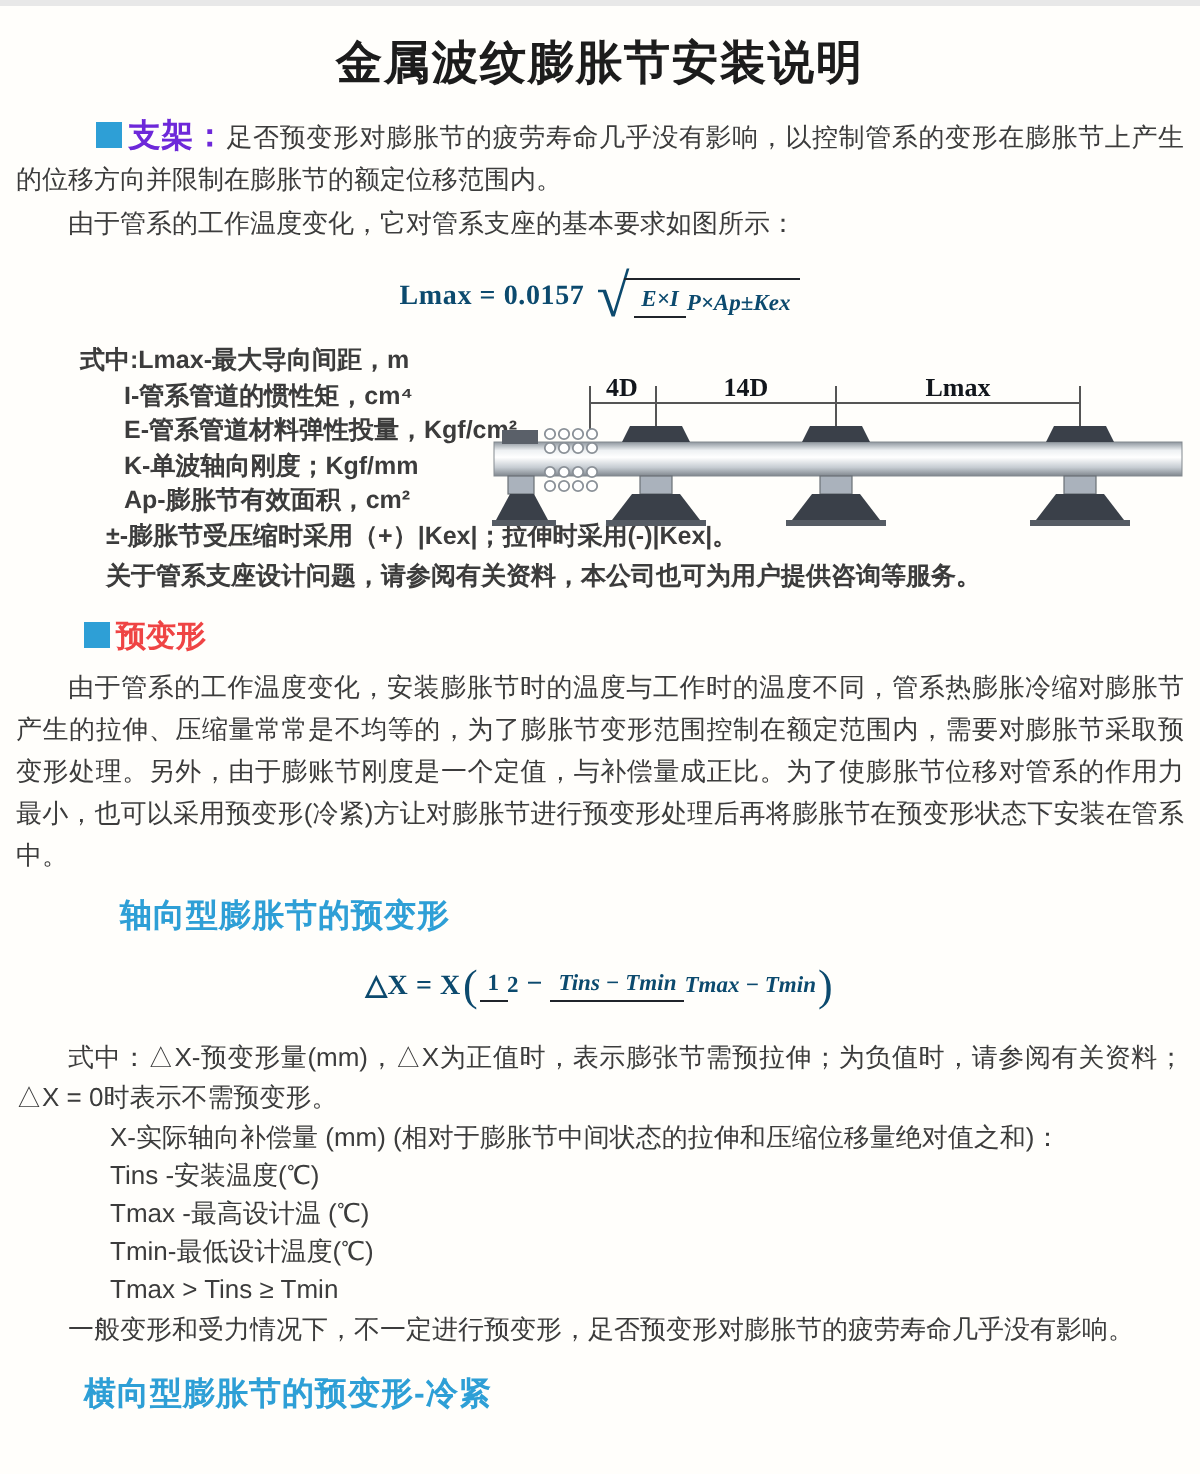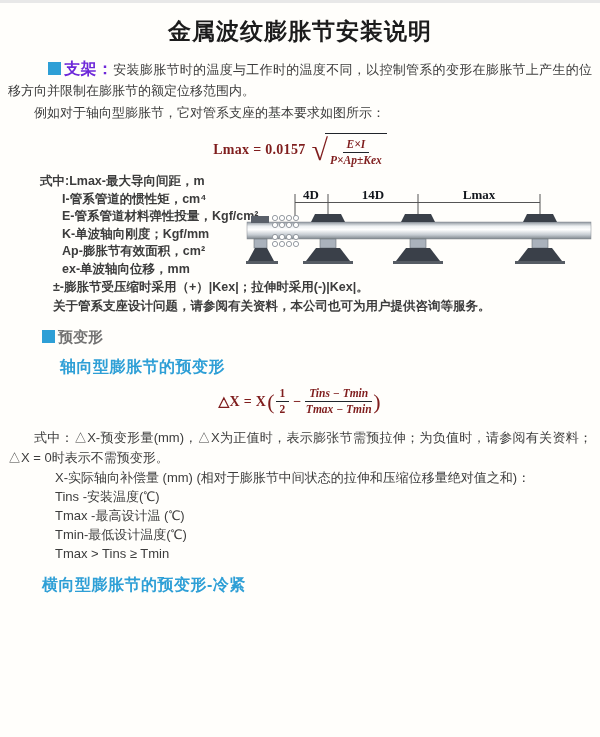--- a/index.html
+++ b/index.html
@@ -20,88 +20,87 @@
   .sec-inline { color:#6d28d9; font-weight:bold; font-size:16px; }
   .sq {
     display:inline-block; width:13px; height:13px; background:#2e9fd6;
     margin-right:3px; vertical-align:-1px;
   }
   .example-line { text-indent:26px; margin-top:1px; }
 
   
   .formula {
     display:flex; align-items:center; justify-content:center;
-    font-family:"Liberation Serif", serif; font-weight:bold; color:#7f1d1d;
+    font-family:"Liberation Serif", serif; font-weight:bold; color:#0c4a6e;
     font-size:14px;
   }
   .f1 { margin:8px 0 4px 0; height:38px; }
   .f-lhs { letter-spacing:0.3px; }
   .f-sqrt { font-size:30px; font-weight:normal; line-height:30px; margin:0 -3px 0 6px; }
   .f-radicand { border-top:1.5px solid #20242a; padding:2px 5px 0 5px; }
-  .frac { display:inline-flex; flex-direction:column; align-items:center; font-size:11.5px; line-height:13px; }
+  .frac { display:inline-flex; flex-direction:row; align-items:center; font-size:11.5px; line-height:13px; }
   .frac .num { border-bottom:1px solid #20242a; padding:0 4px 1px 4px; }
   .frac .den { padding-top:1px; }
   .f-var { font-style:italic; }
   .f-paren { font-size:22px; font-weight:normal; margin:0 1px; }
   .f-op { margin:0 4px; }
   .f2 { margin:6px 0 8px 0; height:36px; }
 
   
   .mid-section { position:relative; margin-top:4px; }
   .defs { font-size:12.5px; line-height:17.5px; color:#3c3c3c;font-weight:bold; }
   .defs .lead { margin-left:32px; }
   .defs .item { margin-left:54px; }
   .defs .pm   { margin-left:45px; margin-top:0.5px; }
   .defs .consult { margin-left:45px; margin-top:2px; }
   .diagram-wrap { position:absolute; top:12px; right:-3px; width:352px; height:98px; }
 
   
-  .sec-head { color:#737373; font-weight:bold; font-size:15px; margin-top:12px; margin-left:34px; }
+  .sec-head { color:#ef4444; font-weight:bold; font-size:15px; margin-top:12px; margin-left:34px; }
   .predeform-body { margin-top:5px; text-indent:26px; }
 
   .sub-head-axial {
     color:#2e9fd6; font-weight:bold; font-size:16px; margin:10px 0 0 52px; letter-spacing:0.5px;
   }
   .sub-head-lateral {
     color:#2e9fd6; font-weight:bold; font-size:16px; margin:12px 0 0 34px; letter-spacing:0.5px;
   }
   .axial-explain { margin-top:4px; text-indent:26px; line-height:20px; }
   .axial-defs { font-size:13px; line-height:19px; margin-left:47px; }
   .axial-note { margin-top:1px; text-indent:26px; line-height:20px; }
 </style>
 </head>
 <body>
 
 <div class="page">
 
   <div class="doc-title">金属波纹膨胀节安装说明</div>
 
-  <p class="para intro-para"><span class="sec-inline"><span class="sq"></span><span>支架：</span></span><span>安装膨胀节时的温度与工作时的温度不同，以控制管系的变形在膨胀节上产生的位移方向并限制在膨胀节的额定位移范围内。</span></p>
-
-  <p class="para example-line">例如对于轴向型膨胀节，它对管系支座的基本要求如图所示：</p>
+  <p class="para intro-para"><span class="sec-inline"><span class="sq"></span><span>支架：</span></span><span>足否预变形对膨胀节的疲劳寿命几乎没有影响，以控制管系的变形在膨胀节上产生的位移方向并限制在膨胀节的额定位移范围内。</span></p>
+
+  <p class="para example-line">由于管系的工作温度变化，它对管系支座的基本要求如图所示：</p>
 
   <div class="formula f1">
     <span class="f-lhs">Lmax = 0.0157</span>
     <span class="f-sqrt">√</span>
     <span class="f-radicand">
       <span class="frac f-var">
         <span class="num">E×I</span>
         <span class="den">P×Ap±Kex</span>
       </span>
     </span>
   </div>
 
   <div class="mid-section">
     <div class="defs">
       <div class="lead">式中:Lmax-最大导向间距，m</div>
       <div class="item">I-管系管道的惯性矩，cm⁴</div>
       <div class="item">E-管系管道材料弹性投量，Kgf/cm²</div>
       <div class="item">K-单波轴向刚度；Kgf/mm</div>
       <div class="item">Ap-膨胀节有效面积，cm²</div>
-      <div class="item">ex-单波轴向位移，mm</div>
       <div class="pm">±-膨胀节受压缩时采用（+）|Kex|；拉伸时采用(-)|Kex|。</div>
       <div class="consult">关于管系支座设计问题，请参阅有关资料，本公司也可为用户提供咨询等服务。</div>
     </div>
 
     <div class="diagram-wrap">
       <svg width="352" height="98" viewBox="0 0 352 98">
         <defs>
           <linearGradient id="pipeGrad" x1="0" y1="0" x2="0" y2="1">
             <stop offset="0" stop-color="#8e969e"></stop>
             <stop offset="0.25" stop-color="#eef1f3"></stop>
@@ -171,20 +170,21 @@
           <rect x="289" y="54" width="16" height="9" fill="#aab2bc" stroke="#6a7076" stroke-width="0.6"></rect>
           <polygon points="275,76 319,76 309,63 285,63" fill="#3a4049"></polygon>
           <rect x="272" y="76" width="50" height="3" fill="#565c64"></rect>
         </g>
       </svg>
     </div>
   </div>
 
   <div class="sec-head"><span class="sq"></span><span>预变形</span></div>
 
+  <p class="para predeform-body">由于管系的工作温度变化，安装膨胀节时的温度与工作时的温度不同，管系热膨胀冷缩对膨胀节产生的拉伸、压缩量常常是不均等的，为了膨胀节变形范围控制在额定范围内，需要对膨胀节采取预变形处理。另外，由于膨账节刚度是一个定值，与补偿量成正比。为了使膨胀节位移对管系的作用力最小，也可以采用预变形(冷紧)方让对膨胀节进行预变形处理后再将膨胀节在预变形状态下安装在管系中。</p>
 
   <div class="sub-head-axial">轴向型膨胀节的预变形</div>
 
   <div class="formula f2">
     <span class="f-lhs">△X = X</span>
     <span class="f-paren">(</span>
     <span class="frac">
       <span class="num">1</span>
       <span class="den">2</span>
     </span>
@@ -199,16 +199,17 @@
   <p class="para axial-explain">式中：△X-预变形量(mm)，△X为正值时，表示膨张节需预拉伸；为负值时，请参阅有关资料；△X = 0时表示不需预变形。</p>
 
   <div class="axial-defs">
     <div>X-实际轴向补偿量 (mm) (相对于膨胀节中间状态的拉伸和压缩位移量绝对值之和)：</div>
     <div>Tins -安装温度(℃)</div>
     <div>Tmax -最高设计温 (℃)</div>
     <div>Tmin-最低设计温度(℃)</div>
     <div>Tmax &gt; Tins ≥ Tmin</div>
   </div>
 
+  <p class="para axial-note">一般变形和受力情况下，不一定进行预变形，足否预变形对膨胀节的疲劳寿命几乎没有影响。</p>
 
   <div class="sub-head-lateral">横向型膨胀节的预变形-冷紧</div>
 
 </div>
 
 </body></html>

